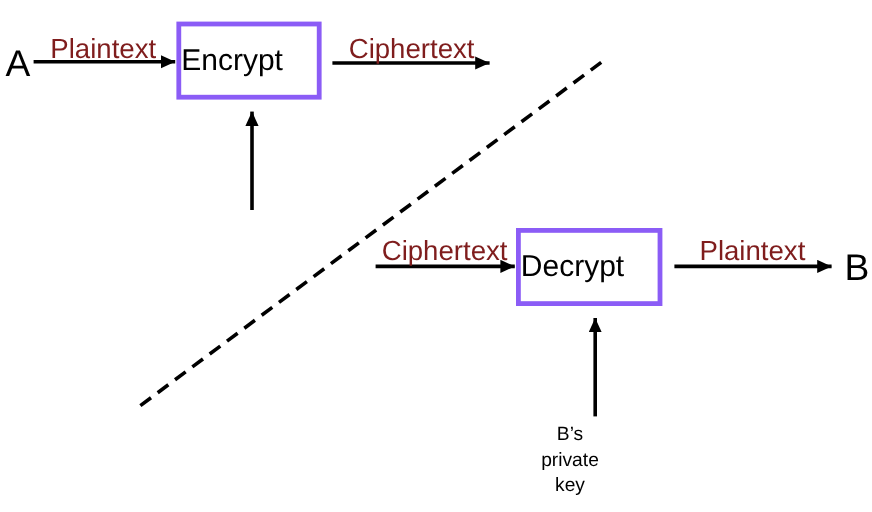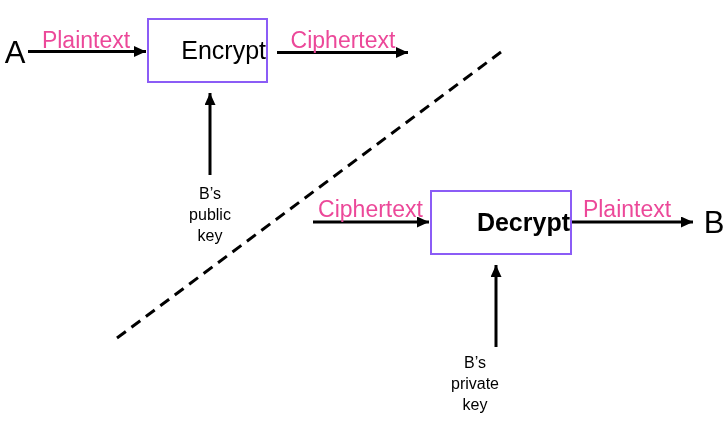--- a/index.html
+++ b/index.html
@@ -16,44 +16,44 @@
     overflow: hidden;
     color: #000000;
   }
   #arrow-layer {
     position: absolute;
     left: 0;
     top: 0;
   }
   .node-box {
     position: absolute;
-    border: 2px solid #8b5cf6;
+    border: 4px solid #8b5cf6;
     background: #ffffff;
     display: flex;
     align-items: center;
-    justify-content: flex-end;
+    justify-content: flex-start;
     font-size: 25px;
     color: #000000;
     box-sizing: border-box;
   }
   #encrypt-box { left: 147px; top: 18px;  width: 121px; height: 65px; }
-  #decrypt-box { left: 430px; top: 190px; width: 142px; height: 65px; font-weight: bold; }
+  #decrypt-box { left: 430px; top: 190px; width: 122px; height: 65px; }
   .endpoint-label {
     position: absolute;
     font-size: 31px;
     color: #000000;
     text-align: center;
     line-height: 1;
   }
   #label-a { left: 0px;   top: 37px;  width: 30px; }
   #label-b { left: 699px; top: 207px; width: 30px; }
   .arrow-label {
     position: absolute;
     font-size: 23px;
-    color: #ec4899;
+    color: #7f1d1d;
     text-align: center;
     line-height: 1;
     white-space: nowrap;
   }
   #label-plaintext-top  { left: 26px;  top: 29px;  width: 120px; }
   #label-ciphertext-top { left: 277px; top: 29px;  width: 132px; }
   #label-ciphertext-mid { left: 311px; top: 198px; width: 119px; }
   #label-plaintext-mid  { left: 560px; top: 198px; width: 134px; }
   .key-label {
     position: absolute;
@@ -95,21 +95,20 @@
   <div id="label-a" class="endpoint-label">A</div>
 
   <div id="label-plaintext-top" class="arrow-label">Plaintext</div>
 
   <div id="encrypt-box" class="node-box">
     <span>Encrypt</span>
   </div>
 
   <div id="label-ciphertext-top" class="arrow-label">Ciphertext</div>
 
-  <div id="label-public-key" class="key-label">B’s public key</div>
 
   <div id="label-ciphertext-mid" class="arrow-label">Ciphertext</div>
 
   <div id="decrypt-box" class="node-box">
     <span>Decrypt</span>
   </div>
 
   <div id="label-plaintext-mid" class="arrow-label">Plaintext</div>
 
   <div id="label-b" class="endpoint-label">B</div>

